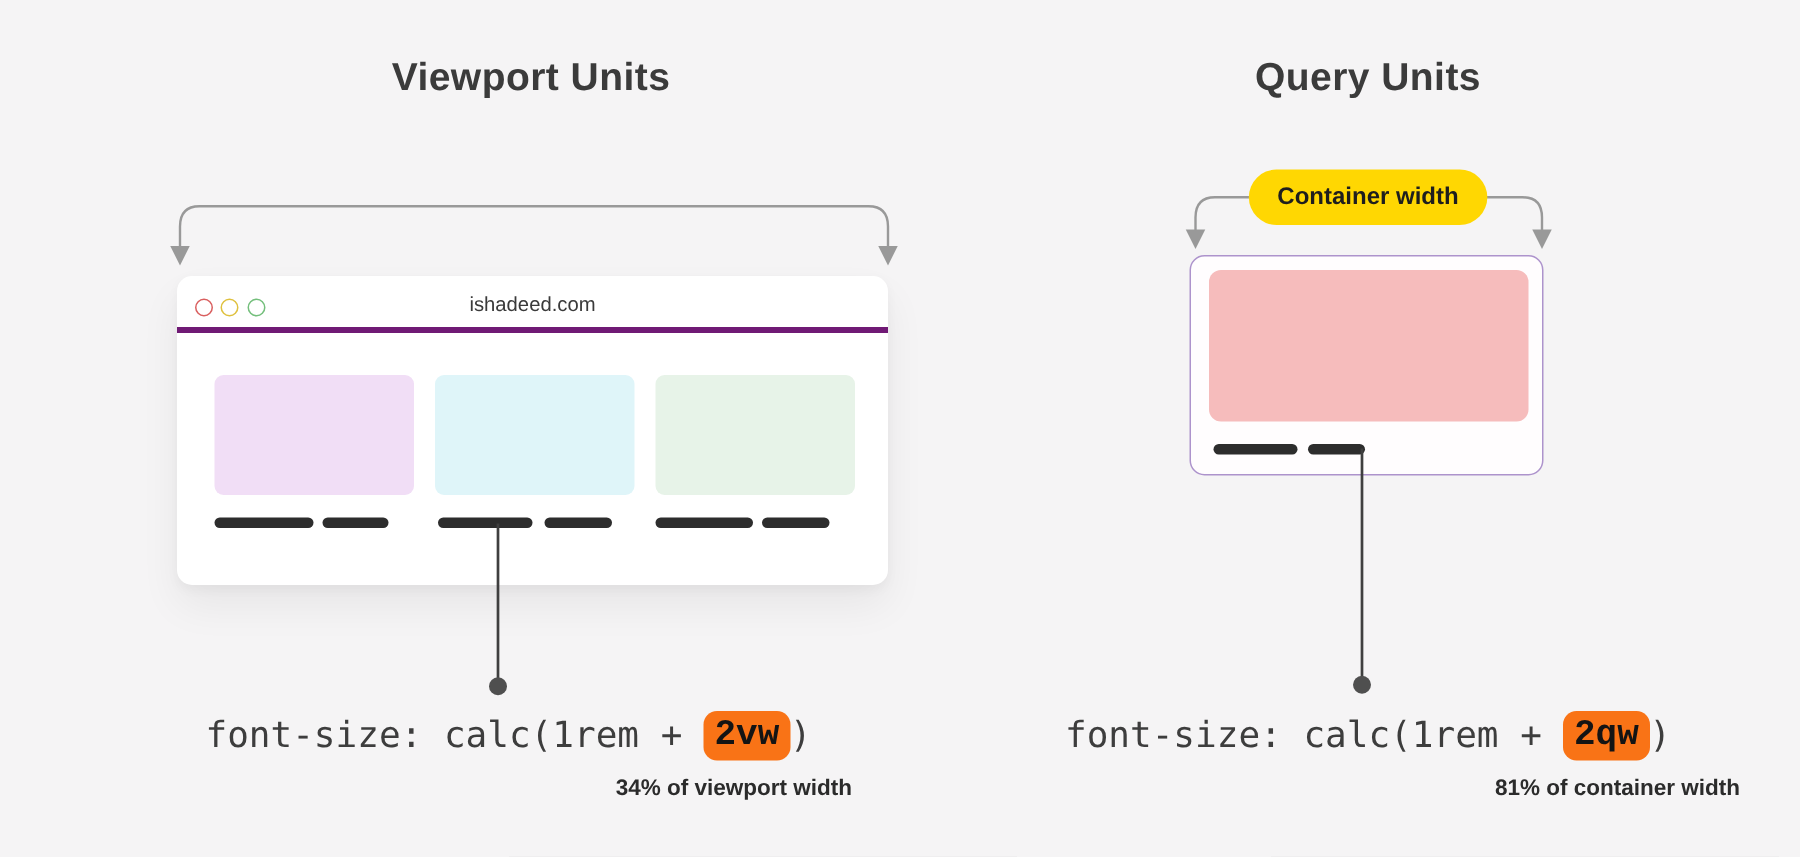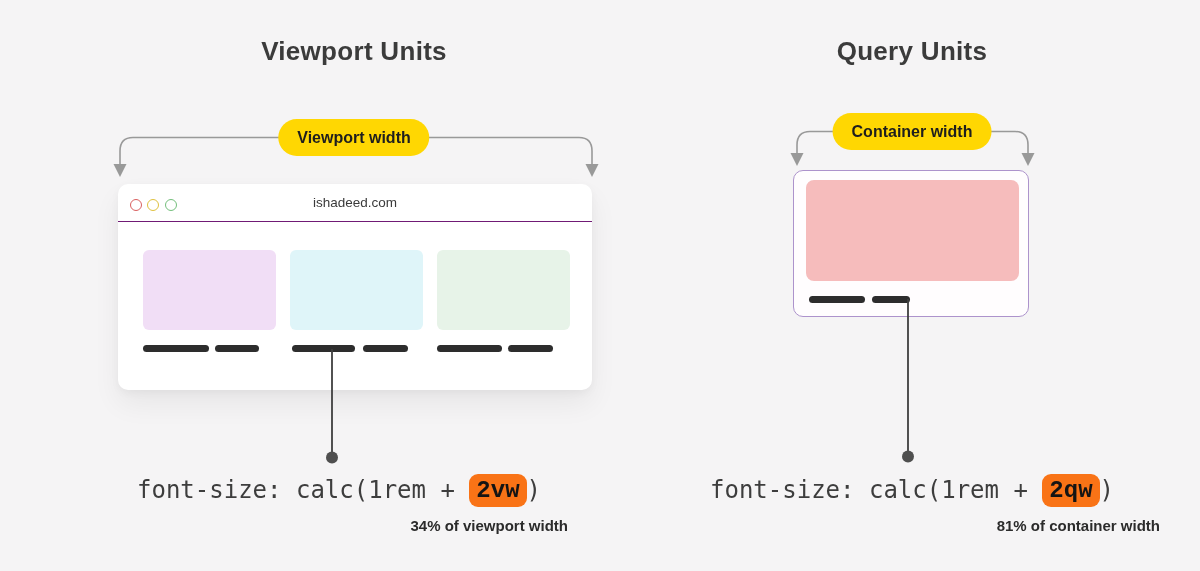--- a/index.html
+++ b/index.html
@@ -57,21 +57,21 @@
     left: 118px; top: 184px;
     width: 474px; height: 206px;
     background: #ffffff;
     border-radius: 10px;
     box-shadow: 0 14px 28px rgba(0,0,0,0.06), 0 3px 8px rgba(0,0,0,0.04);
     z-index: 1;
   }
   .browser-topbar {
     position: relative;
     height: 38px;
-    border-bottom: 1px solid #701a75;
+    border-bottom: 4px solid #701a75;
   }
   .traffic { position: absolute; top: 15px; width: 12px; height: 12px; border-radius: 50%; background: transparent; }
   .traffic-red    { left: 12px; border: 1.6px solid #d95f5f; }
   .traffic-yellow { left: 29px; border: 1.6px solid #dfc13f; }
   .traffic-green  { left: 47px; border: 1.6px solid #74bf7c; }
   .url {
     position: absolute;
     left: 0; right: 0; top: 0;
     text-align: center;
     line-height: 38px;
@@ -156,21 +156,20 @@
     <polygon points="790.5,153 803.5,153 797,166" fill="#999999"></polygon>
     <polygon points="1021.5,153 1034.5,153 1028,166" fill="#999999"></polygon>
 
     <line x1="332" y1="349" x2="332" y2="452" stroke="#3f3f3f" stroke-width="1.8"></line>
     <circle cx="332" cy="457.5" r="6" fill="#4f4f4f"></circle>
 
     <line x1="908" y1="299" x2="908" y2="451" stroke="#3f3f3f" stroke-width="1.8"></line>
     <circle cx="908" cy="456.5" r="6" fill="#4f4f4f"></circle>
   </svg>
 
-  <div class="pill pill-left">Viewport width</div>
   <div class="pill pill-right">Container width</div>
 
   <div class="browser">
     <div class="browser-topbar">
       <span class="traffic traffic-red"></span>
       <span class="traffic traffic-yellow"></span>
       <span class="traffic traffic-green"></span>
       <div class="url">ishadeed.com</div>
     </div>
     <div class="card card-1" style="background: rgb(241, 222, 246);"></div>

